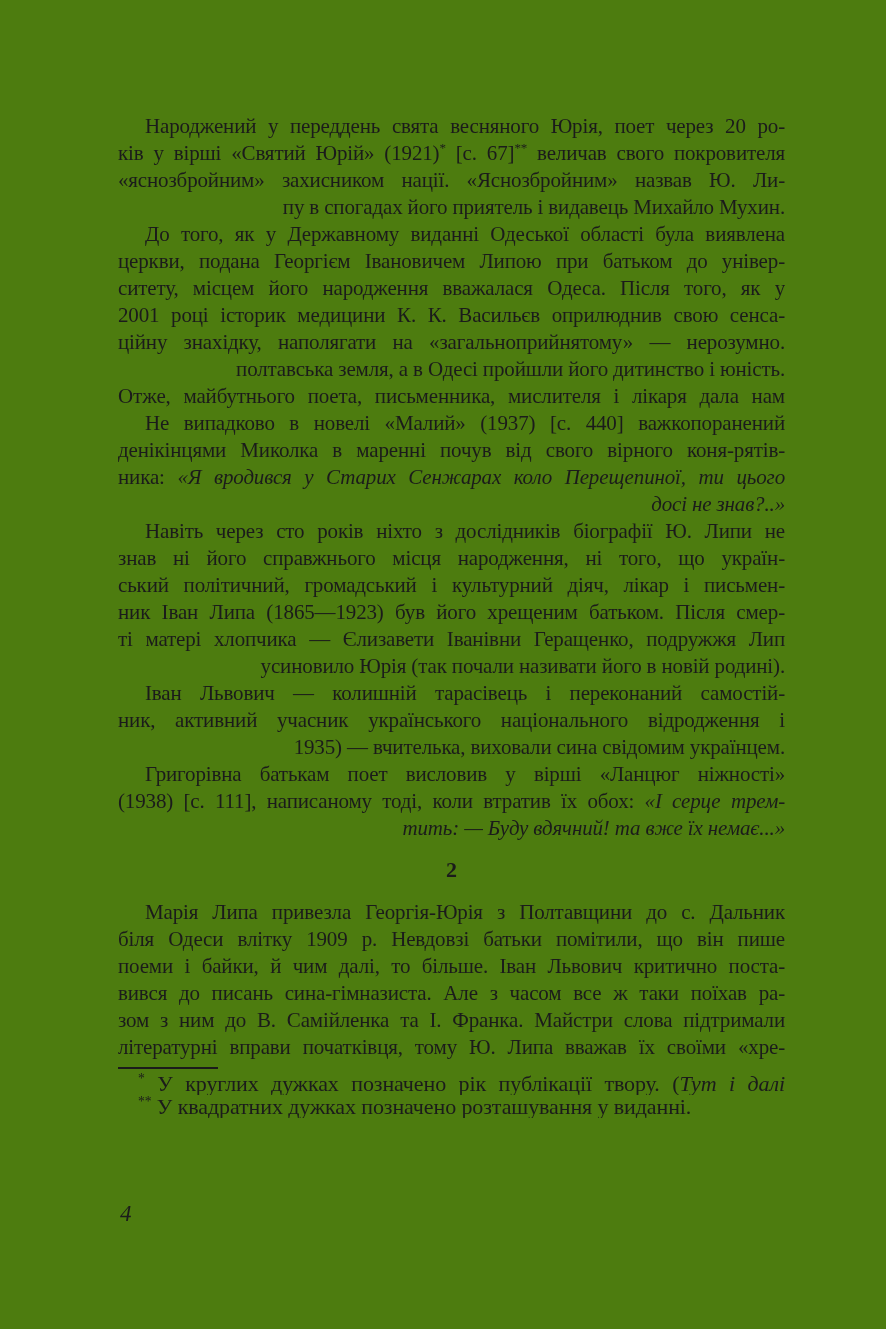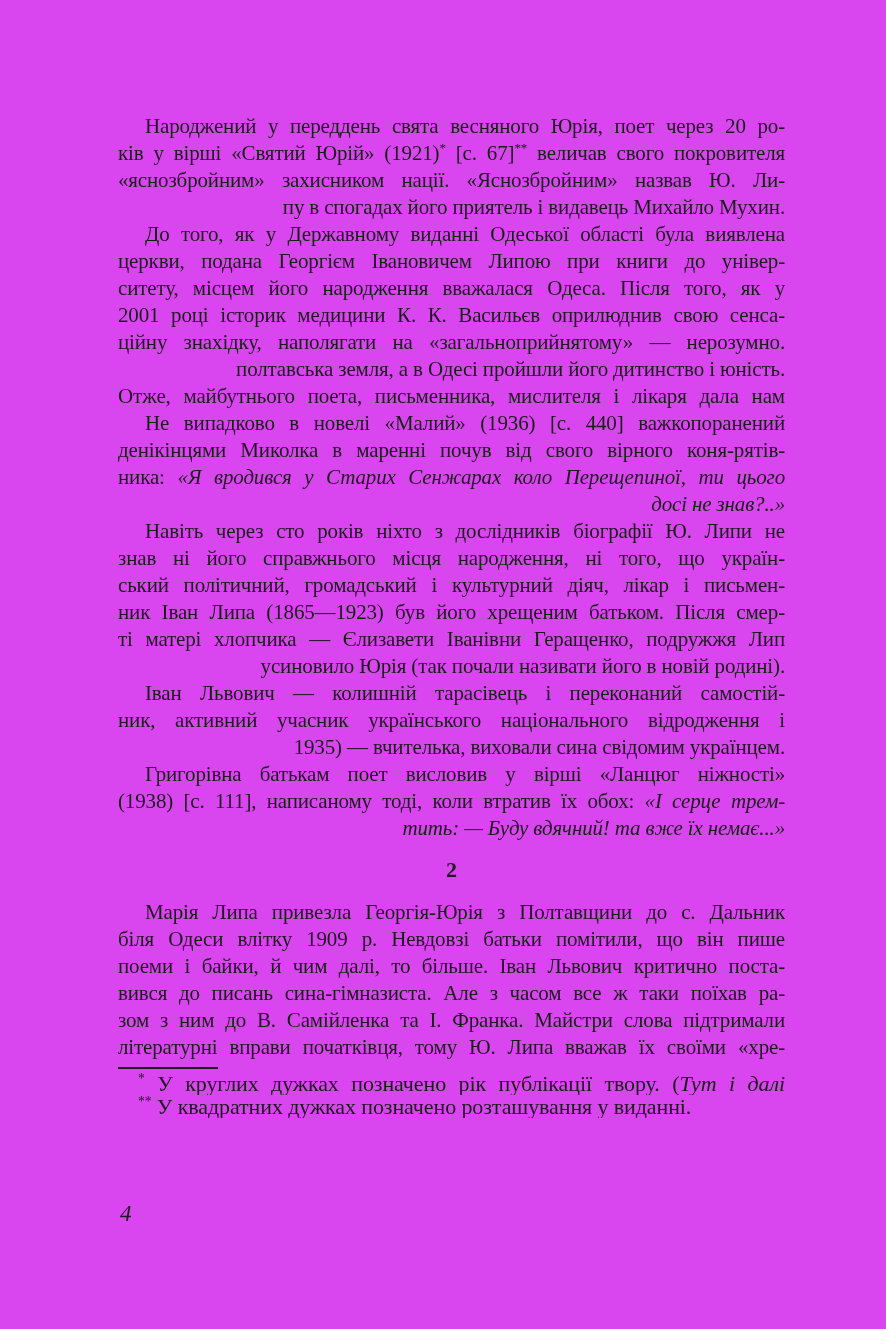--- a/index.html
+++ b/index.html
@@ -4,21 +4,21 @@
 <style>
   html, body {
     margin: 0;
     padding: 0;
     background: #ffffff;
   }
   .page {
     position: relative;
     width: 886px;
     height: 1329px;
-    background: #d946ef;
+    background: #4d7c0f;
     font-family: "Liberation Serif", serif;
     color: #1b1b1b;
     overflow: hidden;
   }
   .text-block {
     position: absolute;
     left: 118px;
     top: 113px;
     width: 667px;
   }
@@ -86,29 +86,29 @@
 <div class="page">
   <main class="text-block" id="body-root">
       <div class="para">
         <div class="line indent"><span>Народжений у переддень свята весняного Юрія, поет через 20 ро-</span></div>
         <div class="line"><span>ків у вірші «Святий Юрій» (1921)</span><span class="sup">*</span><span> [с. 67]</span><span class="sup">**</span><span> величав свого покровителя</span></div>
         <div class="line"><span>«яснозбройним» захисником нації. «Яснозбройним» назвав Ю. Ли-</span></div>
         <div class="line last"><span>пу в спогадах його приятель і видавець Михайло Мухин.</span></div>
       </div>
       <div class="para">
         <div class="line indent"><span>До того, як у Державному виданні Одеської області була виявлена</span></div>
-        <div class="line"><span>церкви, подана Георгієм Івановичем Липою при книги до універ-</span></div>
+        <div class="line"><span>церкви, подана Георгієм Івановичем Липою при батьком до універ-</span></div>
         <div class="line"><span>ситету, місцем його народження вважалася Одеса. Після того, як у</span></div>
         <div class="line"><span>2001 році історик медицини К. К. Васильєв оприлюднив свою сенса-</span></div>
         <div class="line"><span>ційну знахідку, наполягати на «загальноприйнятому» — нерозумно.</span></div>
         <div class="line last"><span>полтавська земля, а в Одесі пройшли його дитинство і юність.</span></div>
         <div class="line"><span>Отже, майбутнього поета, письменника, мислителя і лікаря дала нам</span></div>
       </div>
       <div class="para">
-        <div class="line indent"><span>Не випадково в новелі «Малий» (1936) [с. 440] важкопоранений</span></div>
+        <div class="line indent"><span>Не випадково в новелі «Малий» (1937) [с. 440] важкопоранений</span></div>
         <div class="line"><span>денікінцями Миколка в маренні почув від свого вірного коня-рятів-</span></div>
         <div class="line"><span>ника: </span><span class="it">«Я вродився у Старих Сенжарах коло Перещепиної, ти цього</span></div>
         <div class="line last"><span class="it">досі не знав?..»</span></div>
       </div>
       <div class="para">
         <div class="line indent"><span>Навіть через сто років ніхто з дослідників біографії Ю. Липи не</span></div>
         <div class="line"><span>знав ні його справжнього місця народження, ні того, що україн-</span></div>
         <div class="line"><span>ський політичний, громадський і культурний діяч, лікар і письмен-</span></div>
         <div class="line"><span>ник Іван Липа (1865—1923) був його хрещеним батьком. Після смер-</span></div>
         <div class="line"><span>ті матері хлопчика — Єлизавети Іванівни Геращенко, подружжя Лип</span></div>

